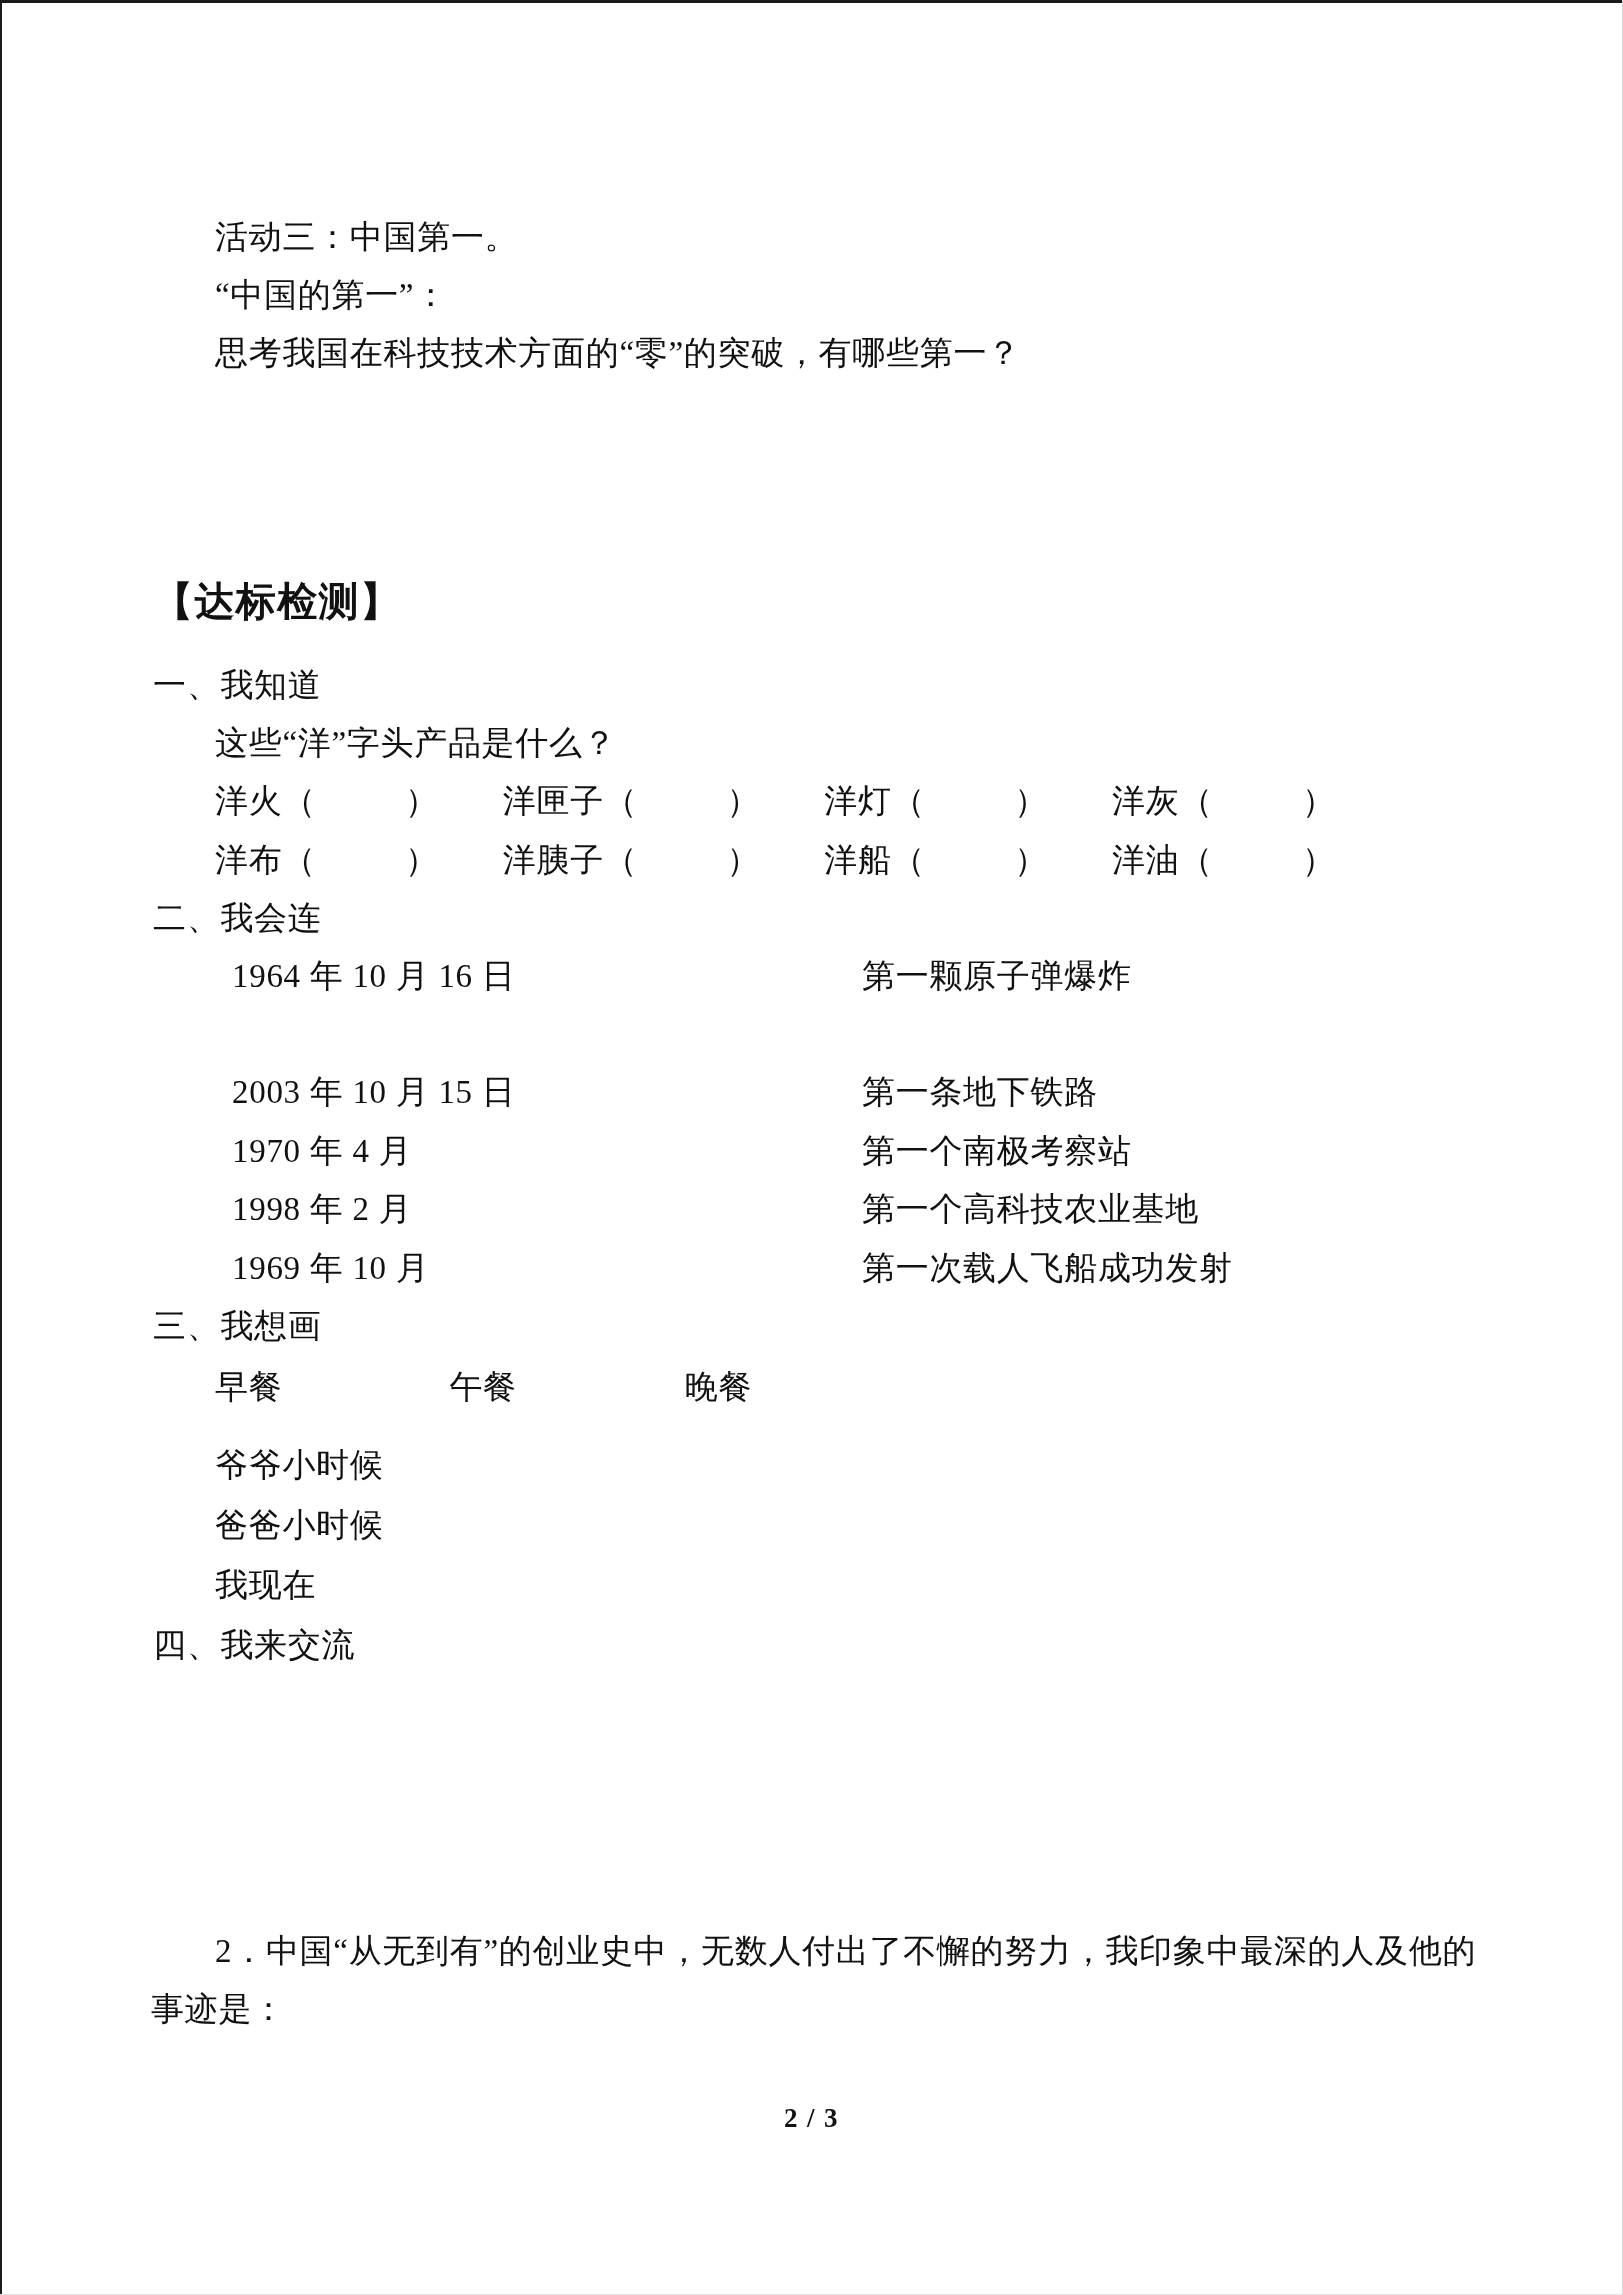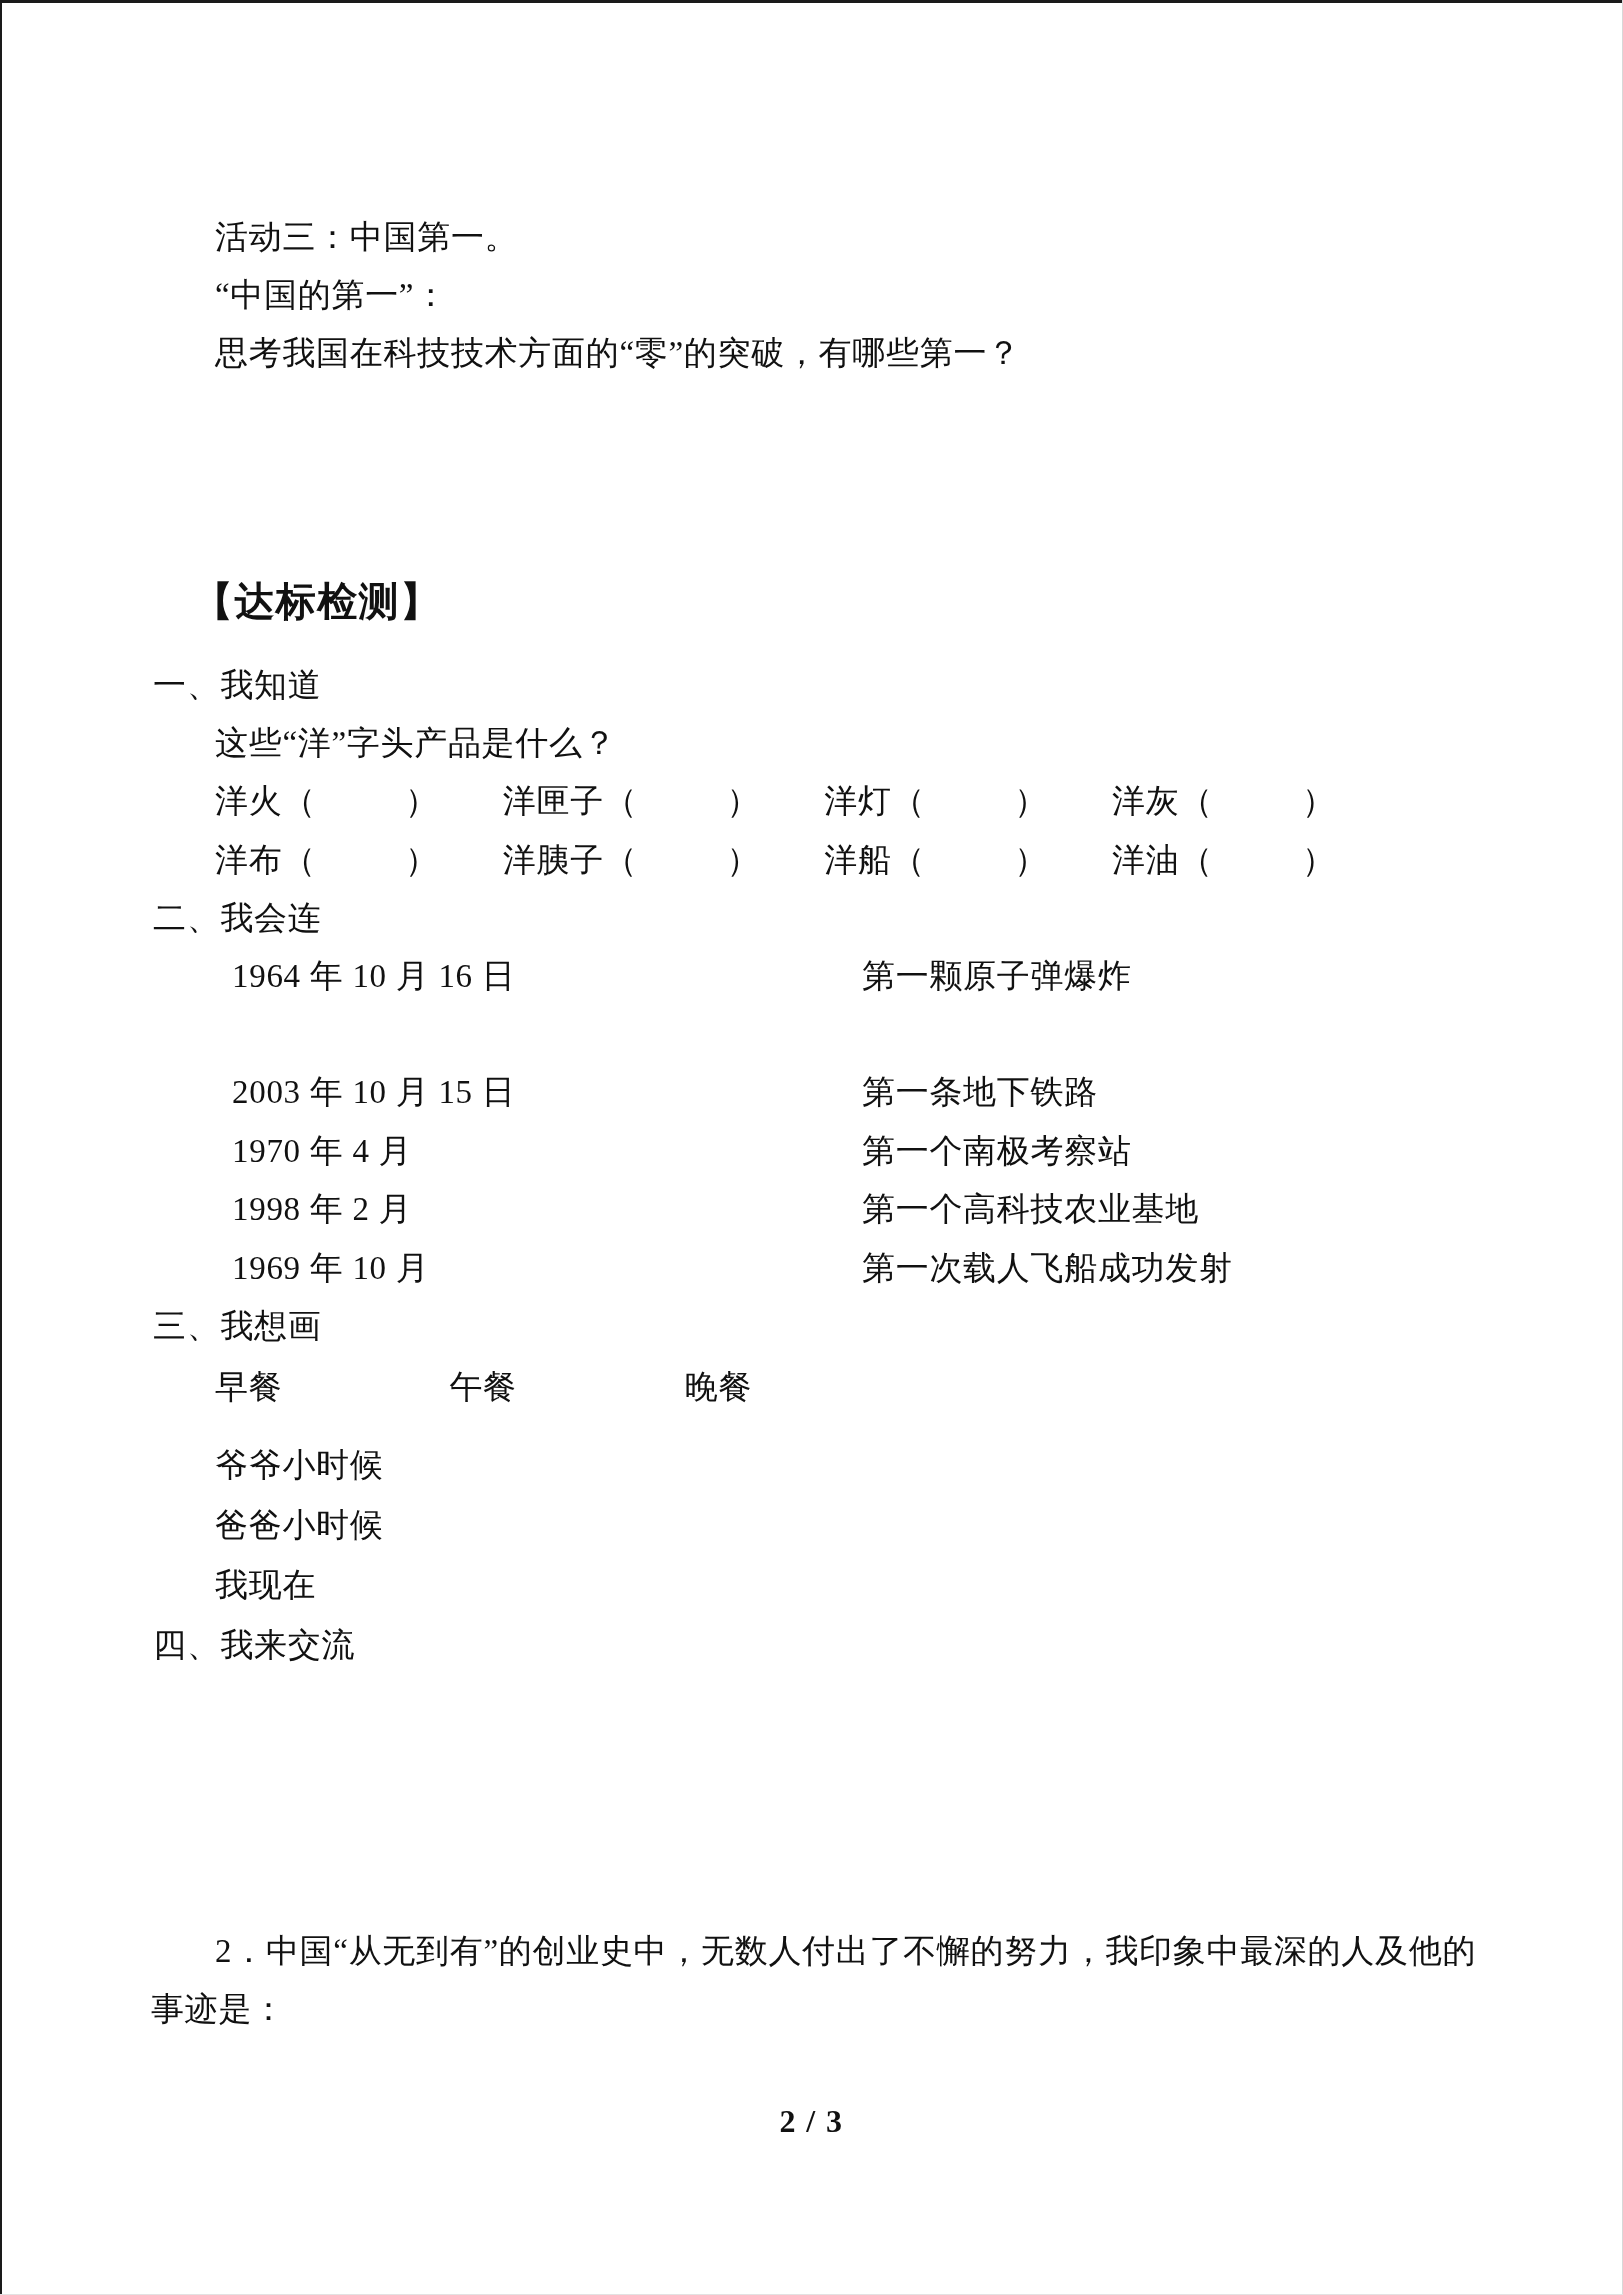--- a/index.html
+++ b/index.html
@@ -49,39 +49,38 @@
   }
   .indent-body   { left: 215px; }
   .indent-hang   { left: 153px; }
   .indent-wrap   { left: 151px; }
   .full-row      { left: 17px; width: 100%; }
 
   .doc-heading {
     font-size: 40px;
     font-weight: bold;
     letter-spacing: 1.4px;
-    margin-left: 40px;
   }
   .pair-row .pair-date { margin-left: 215px; }
   .pair-row .pair-event { position: absolute; left: 845px; top: 0; }
 
   .blank-group { display: inline-block; margin-right: 55px; }
   .blank-gap   { display: inline-block; width: 89px; }
 
   .meal { display: inline-block; }
   .meal-spacer-a { display: inline-block; width: 167px; }
   .meal-spacer-b { display: inline-block; width: 168px; }
 
   .footer {
     position: absolute;
     top: 2103px;
     left: 0;
     width: 100%;
     text-align: center;
-    font-size: 32px;
+    font-size: 27px;
     font-weight: bold;
     letter-spacing: 1.4px;
   }
 </style>
 </head>
 <body>
 
 <div class="page">
 
   <div class="scan-edge-top"></div>

